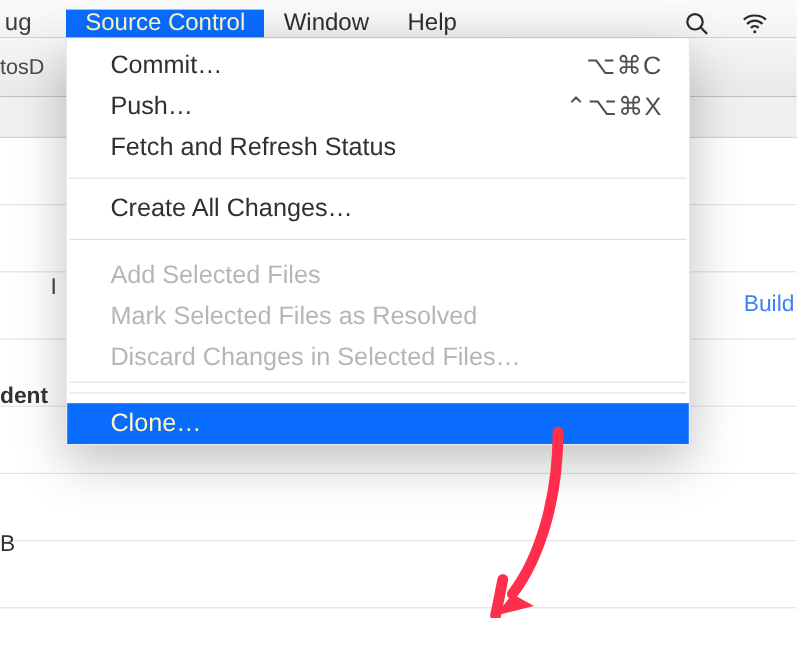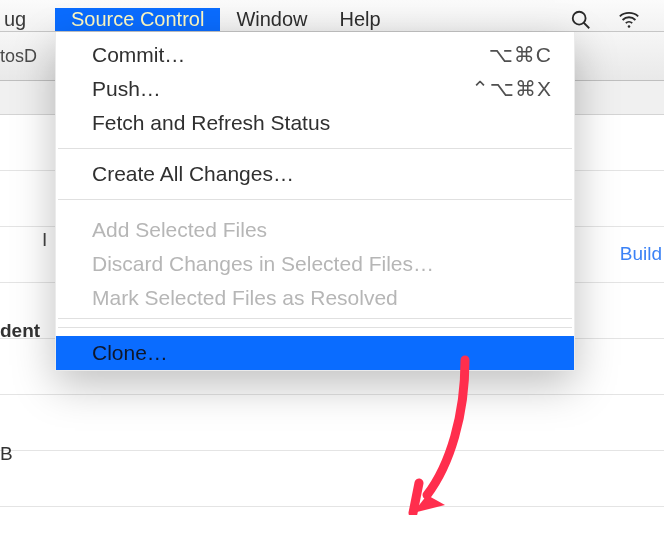--- a/index.html
+++ b/index.html
@@ -106,21 +106,21 @@
       display: flex;
       align-items: center;
       height: 34px;
       padding: 0 22px 0 36px;
       font-size: 21px;
       color: #303030;
       cursor: default;
     }
     .menu-item.highlight {
       background: #0a6cff;
-      color: #0f172a;
+      color: #fef9c3;
     }
     .menu-item.disabled {
       color: #b6b6b6;
       align-items: flex-end;
     }
     .menu-label { flex: 1; }
     .menu-shortcut {
       font-size: 21px;
       color: #505050;
       letter-spacing: 1px;
@@ -207,24 +207,24 @@
   </div>
   <div class="menu-sep"></div>
   <div class="menu-item">
     <span class="menu-label">Create All Changes…</span>
   </div>
   <div class="menu-sep"></div>
   <div class="menu-item disabled">
     <span class="menu-label">Add Selected Files</span>
   </div>
   <div class="menu-item disabled">
+    <span class="menu-label">Mark Selected Files as Resolved</span>
+  </div>
+  <div class="menu-item disabled">
     <span class="menu-label">Discard Changes in Selected Files…</span>
-  </div>
-  <div class="menu-item disabled">
-    <span class="menu-label">Mark Selected Files as Resolved</span>
   </div>
   <div class="menu-sep"></div>
   <div class="menu-sep"></div>
   <div class="menu-item highlight">
     <span class="menu-label">Clone…</span>
   </div>
 </div>
 
 <svg class="arrow-annot" viewBox="0 0 90 160">
   <path d="M 70 5 C 70 60, 55 110, 32 140" stroke="#ff2e4d" stroke-width="9" fill="none" stroke-linecap="round"></path>

